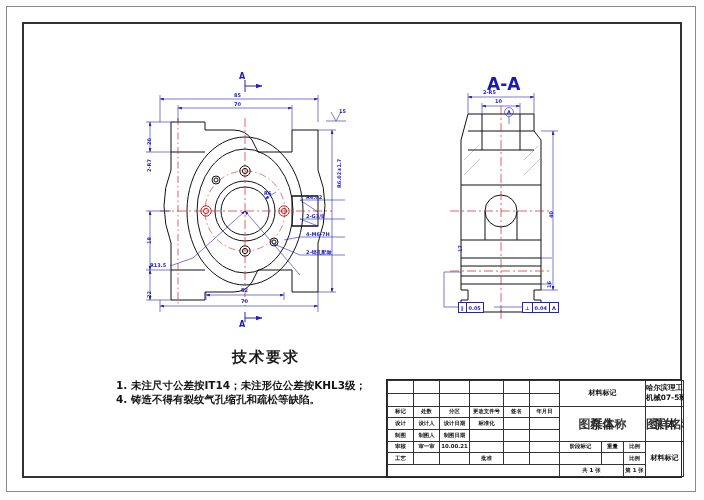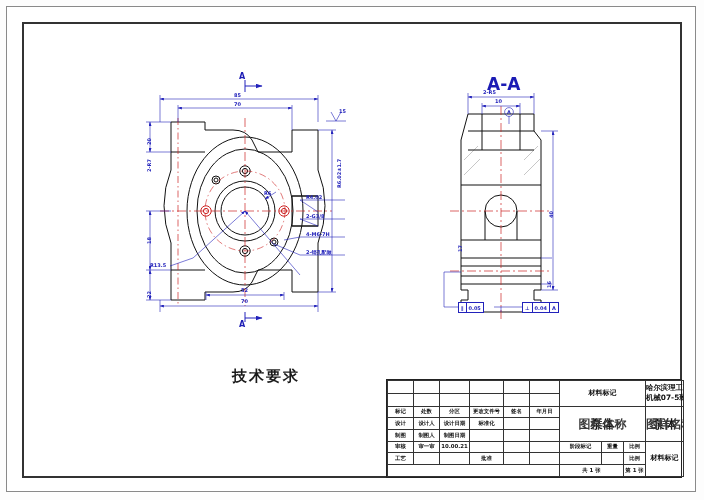--- a/index.html
+++ b/index.html
@@ -10,21 +10,21 @@
   
   .outer-border{position:absolute;left:6px;top:6px;width:690px;height:486px;
     border:1px solid #8a8a8a;box-sizing:border-box;background:#ffffff;}
   .inner-frame{position:absolute;left:22px;top:22px;width:660px;height:456px;
     border:2px solid #333333;box-sizing:border-box;}
 
   
   .dwg{position:absolute;left:0;top:0;width:704px;height:500px;pointer-events:none;}
 
   
-  .tech-title{position:absolute;left:196px;top:367px;width:140px;text-align:center;
+  .tech-title{position:absolute;left:196px;top:348px;width:140px;text-align:center;
     font-size:15px;font-weight:bold;color:#1a1a1a;letter-spacing:2px;
     font-family:"DejaVu Sans","Liberation Sans",sans-serif;}
   .tech-list{position:absolute;left:116px;top:378px;width:270px;
     font-size:10.5px;line-height:14.4px;color:#141414;font-weight:bold;
     font-family:"DejaVu Sans","Liberation Sans",sans-serif;}
   .tech-list div{white-space:nowrap;}
 
   
   .tb{position:absolute;left:386px;top:379px;width:296px;height:99px;
       border:1px solid #222;box-sizing:border-box;background:#fff;}
@@ -273,20 +273,22 @@
     <span>0.05</span>
   </div>
   <div class="gtol" style="left:522px;top:302px;">
     <span>⊥</span>
     <span>0.04</span>
     <span>A</span>
   </div>
 
   <div class="tech-title">技术要求</div>
   <div class="tech-list">
+    <div>1. 未注尺寸公差按IT14；未注形位公差按KHL3级；</div>
+    <div>4. 铸造不得有裂纹气孔缩孔和疏松等缺陷。</div>
   </div>
 
   <div class="tb">
     <table>
       <colgroup>
         <col style="width:26px">
           <col style="width:26px">
           <col style="width:30px">
         <col style="width:34px">
           <col style="width:26px">

